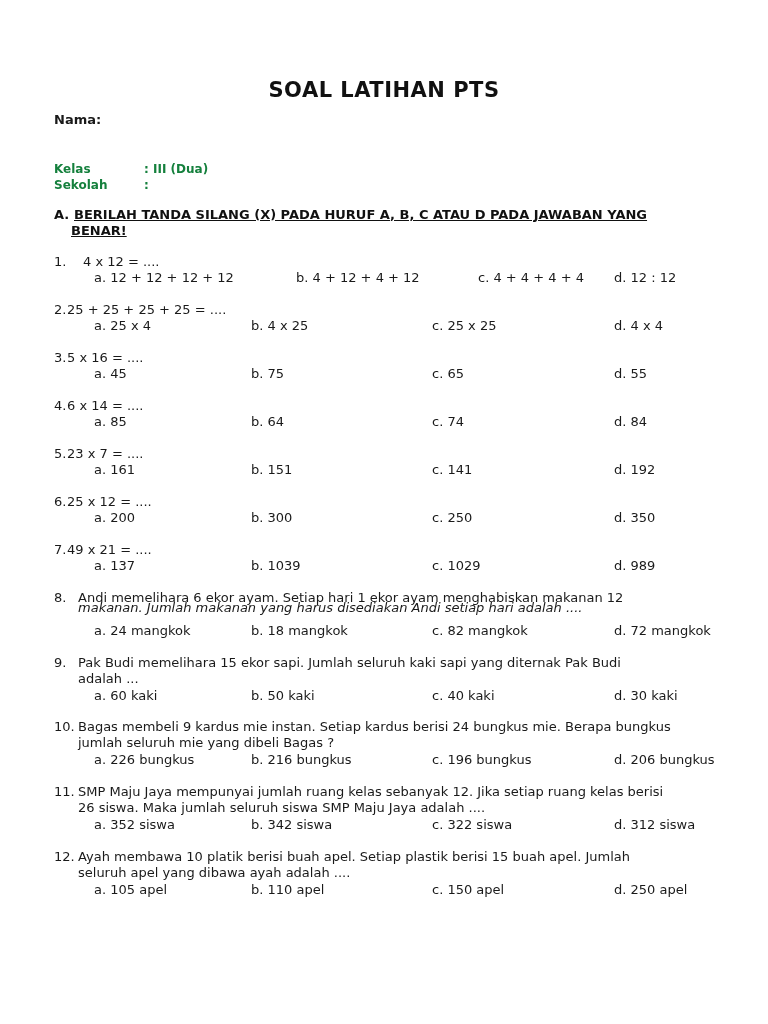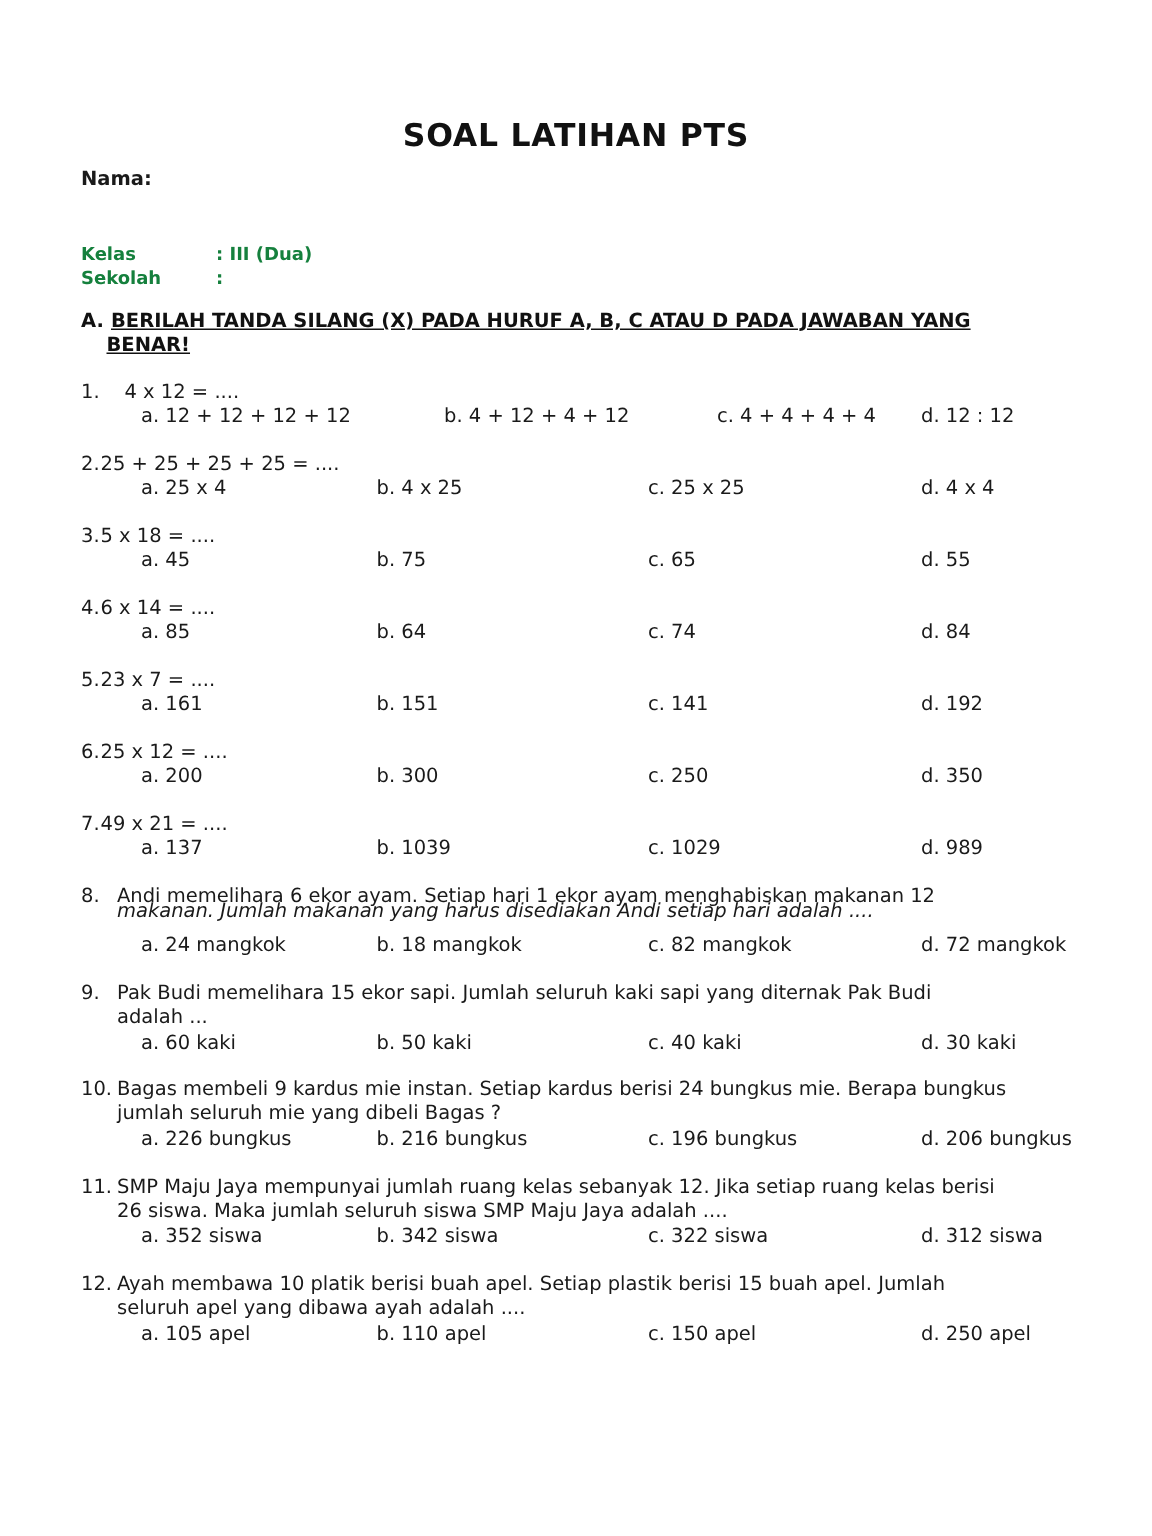--- a/index.html
+++ b/index.html
@@ -164,21 +164,21 @@
     <div class="opts" style="top:16px;">
       <span class="opt a">a. 25 x 4</span>
       <span class="opt b">b. 4 x 25</span>
       <span class="opt c">c. 25 x 25</span>
       <span class="opt d">d. 4 x 4</span>
     </div>
   </div>
 
   <div class="q" style="top:350px;">
     <span class="num">3.</span>
-    <span class="stem-inline" style="left:13px;">5 x 18 = ....</span>
+    <span class="stem-inline" style="left:13px;">5 x 16 = ....</span>
     <div class="opts" style="top:16px;">
       <span class="opt a">a. 45</span>
       <span class="opt b">b. 75</span>
       <span class="opt c">c. 65</span>
       <span class="opt d">d. 55</span>
     </div>
   </div>
 
   <div class="q" style="top:398px;">
     <span class="num">4.</span>

